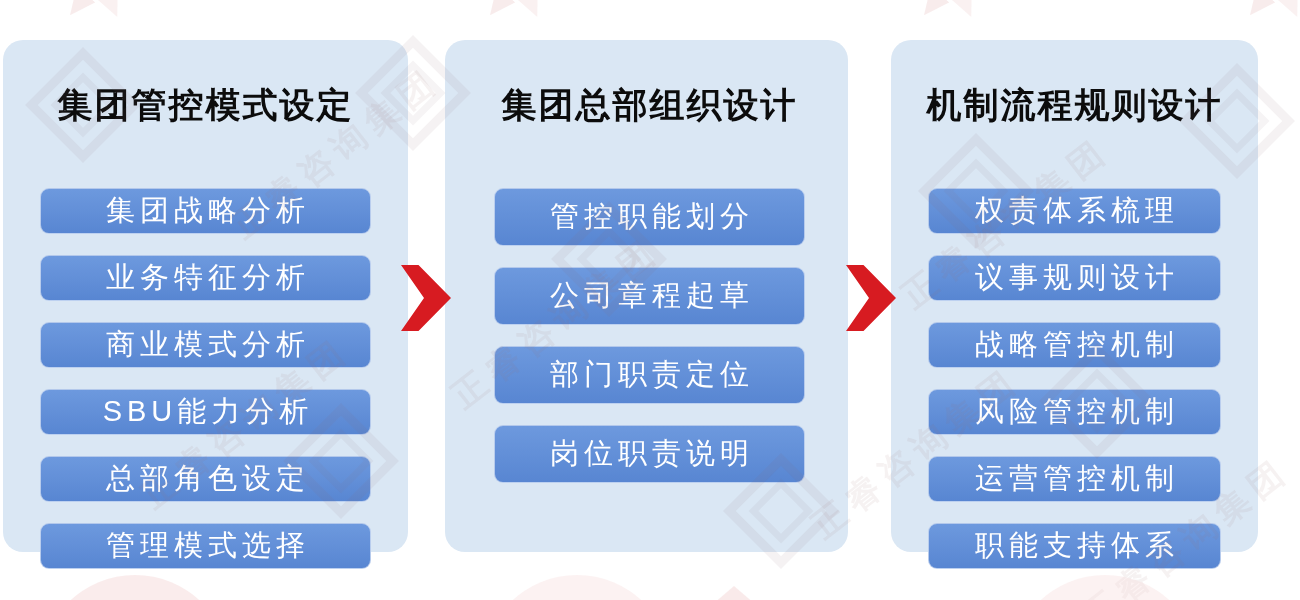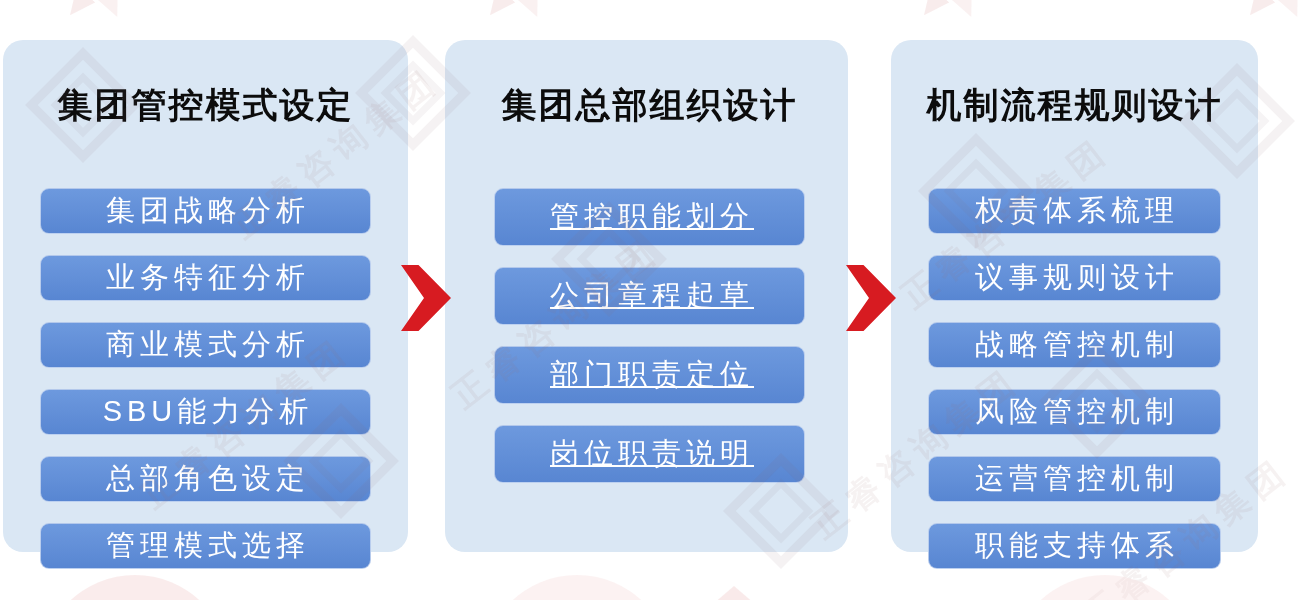--- a/index.html
+++ b/index.html
@@ -32,21 +32,21 @@
 
   .btn{
     height:46px;border-radius:9px;box-sizing:border-box;
     background:linear-gradient(180deg,#6d99de 0%,#5886d2 100%);
     border:1px solid rgba(255,255,255,0.55);
     color:#ffffff;font-size:29px;font-weight:400;
     letter-spacing:5px;text-indent:5px;
     display:flex;align-items:center;justify-content:center;
     white-space:nowrap;
   }
-  #panel-1 .btn{height:58px;text-decoration:underline;}
+  #panel-1 .btn{height:58px;}
 
   
   .chev{
     position:absolute;top:265px;width:50px;height:66px;
     background:#d71b21;
     clip-path:polygon(0 0,35% 0,100% 50%,35% 100%,0 100%,46% 50%);
   }
   #chev-0{left:401px;}
   #chev-1{left:846px;}
 

